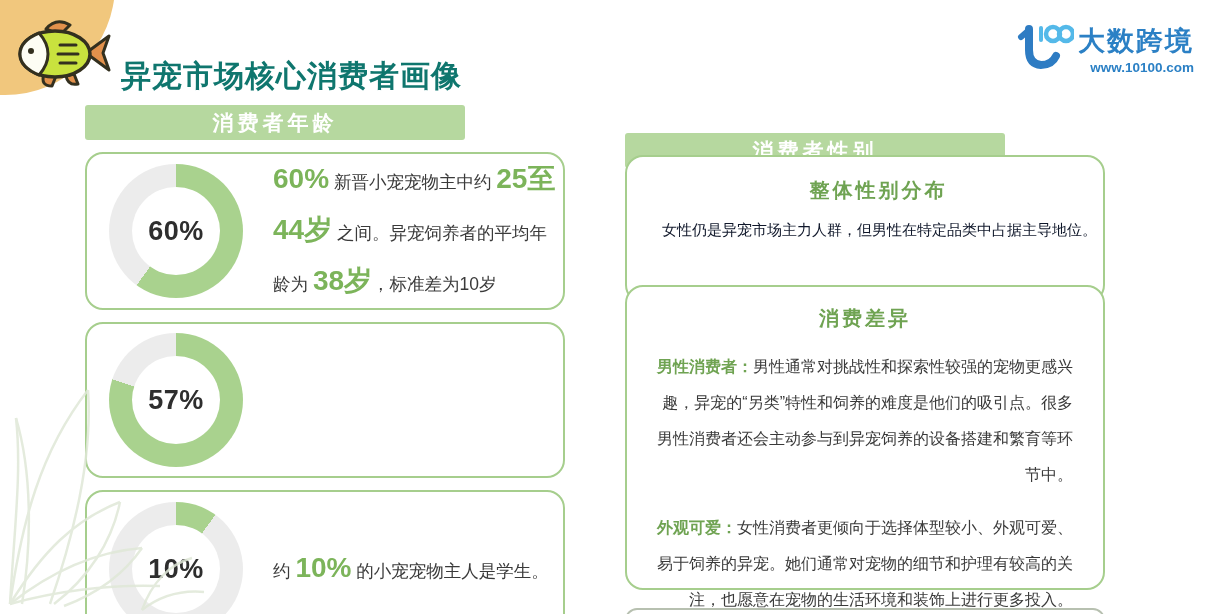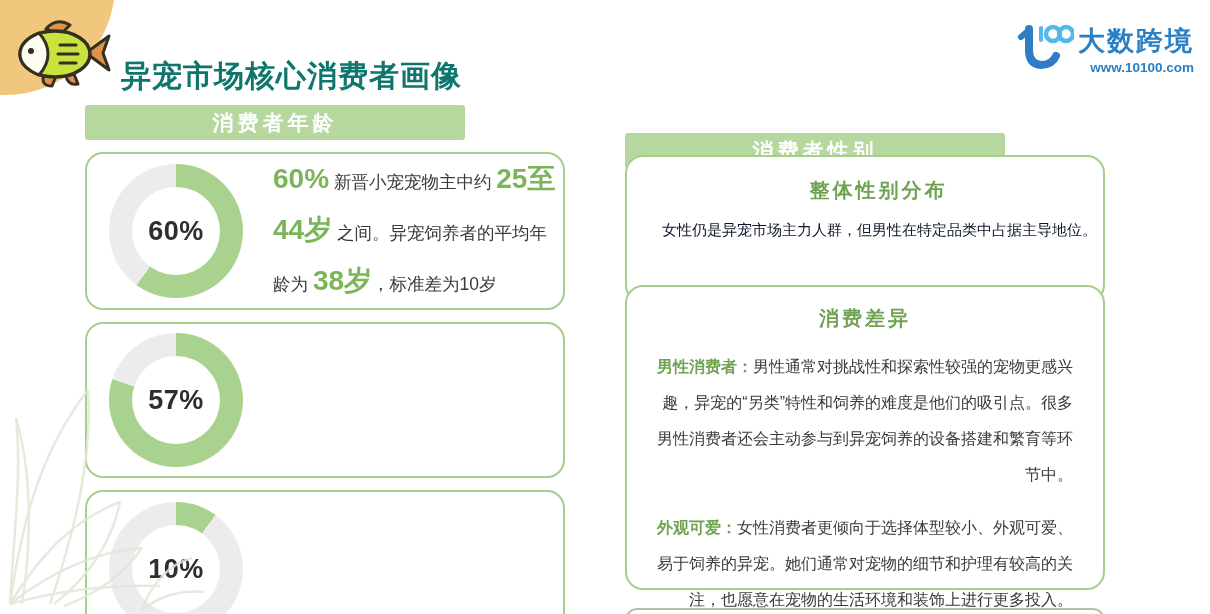--- a/index.html
+++ b/index.html
@@ -114,20 +114,21 @@
     </div>
   </div>
 
   <div class="card l3">
     <div class="lcard-inner">
       <div class="donut" style="background: conic-gradient(rgb(169, 210, 142) 0deg, rgb(169, 210, 142) 10%, rgb(236, 236, 236) 10%, rgb(236, 236, 236) 100%);">
         <div class="hole">
           <span class="pct">10%</span>
         </div>
       </div>
+      <p class="runs"><span>约 </span><span class="hl">10%</span><span> 的小宠宠物主人是学生。</span></p>
     </div>
   </div>
 
   <div class="card r1">
     <div class="rtitle">整体性别分布</div>
     <p class="rbody">女性仍是异宠市场主力人群，但男性在特定品类中占据主导地位。</p>
   </div>
 
   <div class="card r2">
     <div class="rtitle">消费差异</div>

